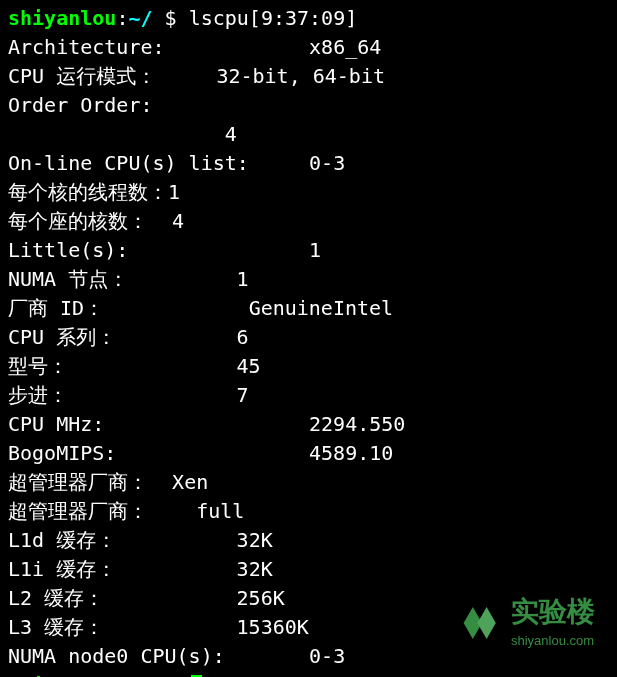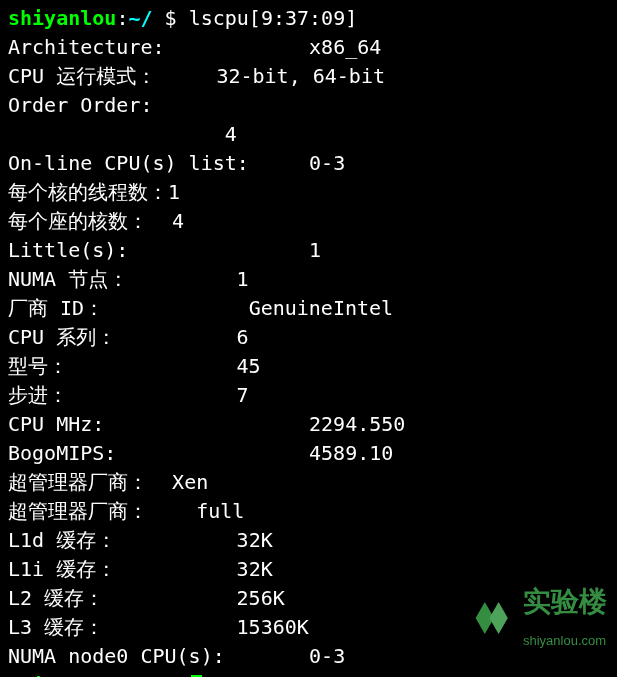--- a/index.html
+++ b/index.html
@@ -33,21 +33,21 @@
     .cursor {
       display: inline-block;
       width: 11px;
       height: 22px;
       background: #00ff00;
       vertical-align: text-bottom;
       margin-left: 2px;
     }
     .watermark {
       position: absolute;
-      right: 10px;
+      right: 22px;
       bottom: 30px;
       display: flex;
       align-items: center;
       opacity: 0.85;
       pointer-events: none;
     }
     .watermark-icon {
       width: 46px;
       height: 46px;
       margin-right: 6px;
@@ -60,21 +60,21 @@
     .watermark-cn {
       color: #3fa64e;
       font-size: 28px;
       font-weight: bold;
       font-family: 'Microsoft YaHei', sans-serif;
     }
     .watermark-url {
       color: #3fa64e;
       font-size: 13px;
       font-family: sans-serif;
-      margin-top: 18px;
+      margin-top: 8px;
     }
   </style>
 </head>
 <body>
 
 <div class="prompt-line">
   <span class="prompt-left">
     <span class="green">shiyanlou</span><span class="white">:</span><span class="cyan">~/</span><span class="white"> $ </span><span class="white">lscpu</span>
   </span>
   <span class="time">[9:37:09]</span>

